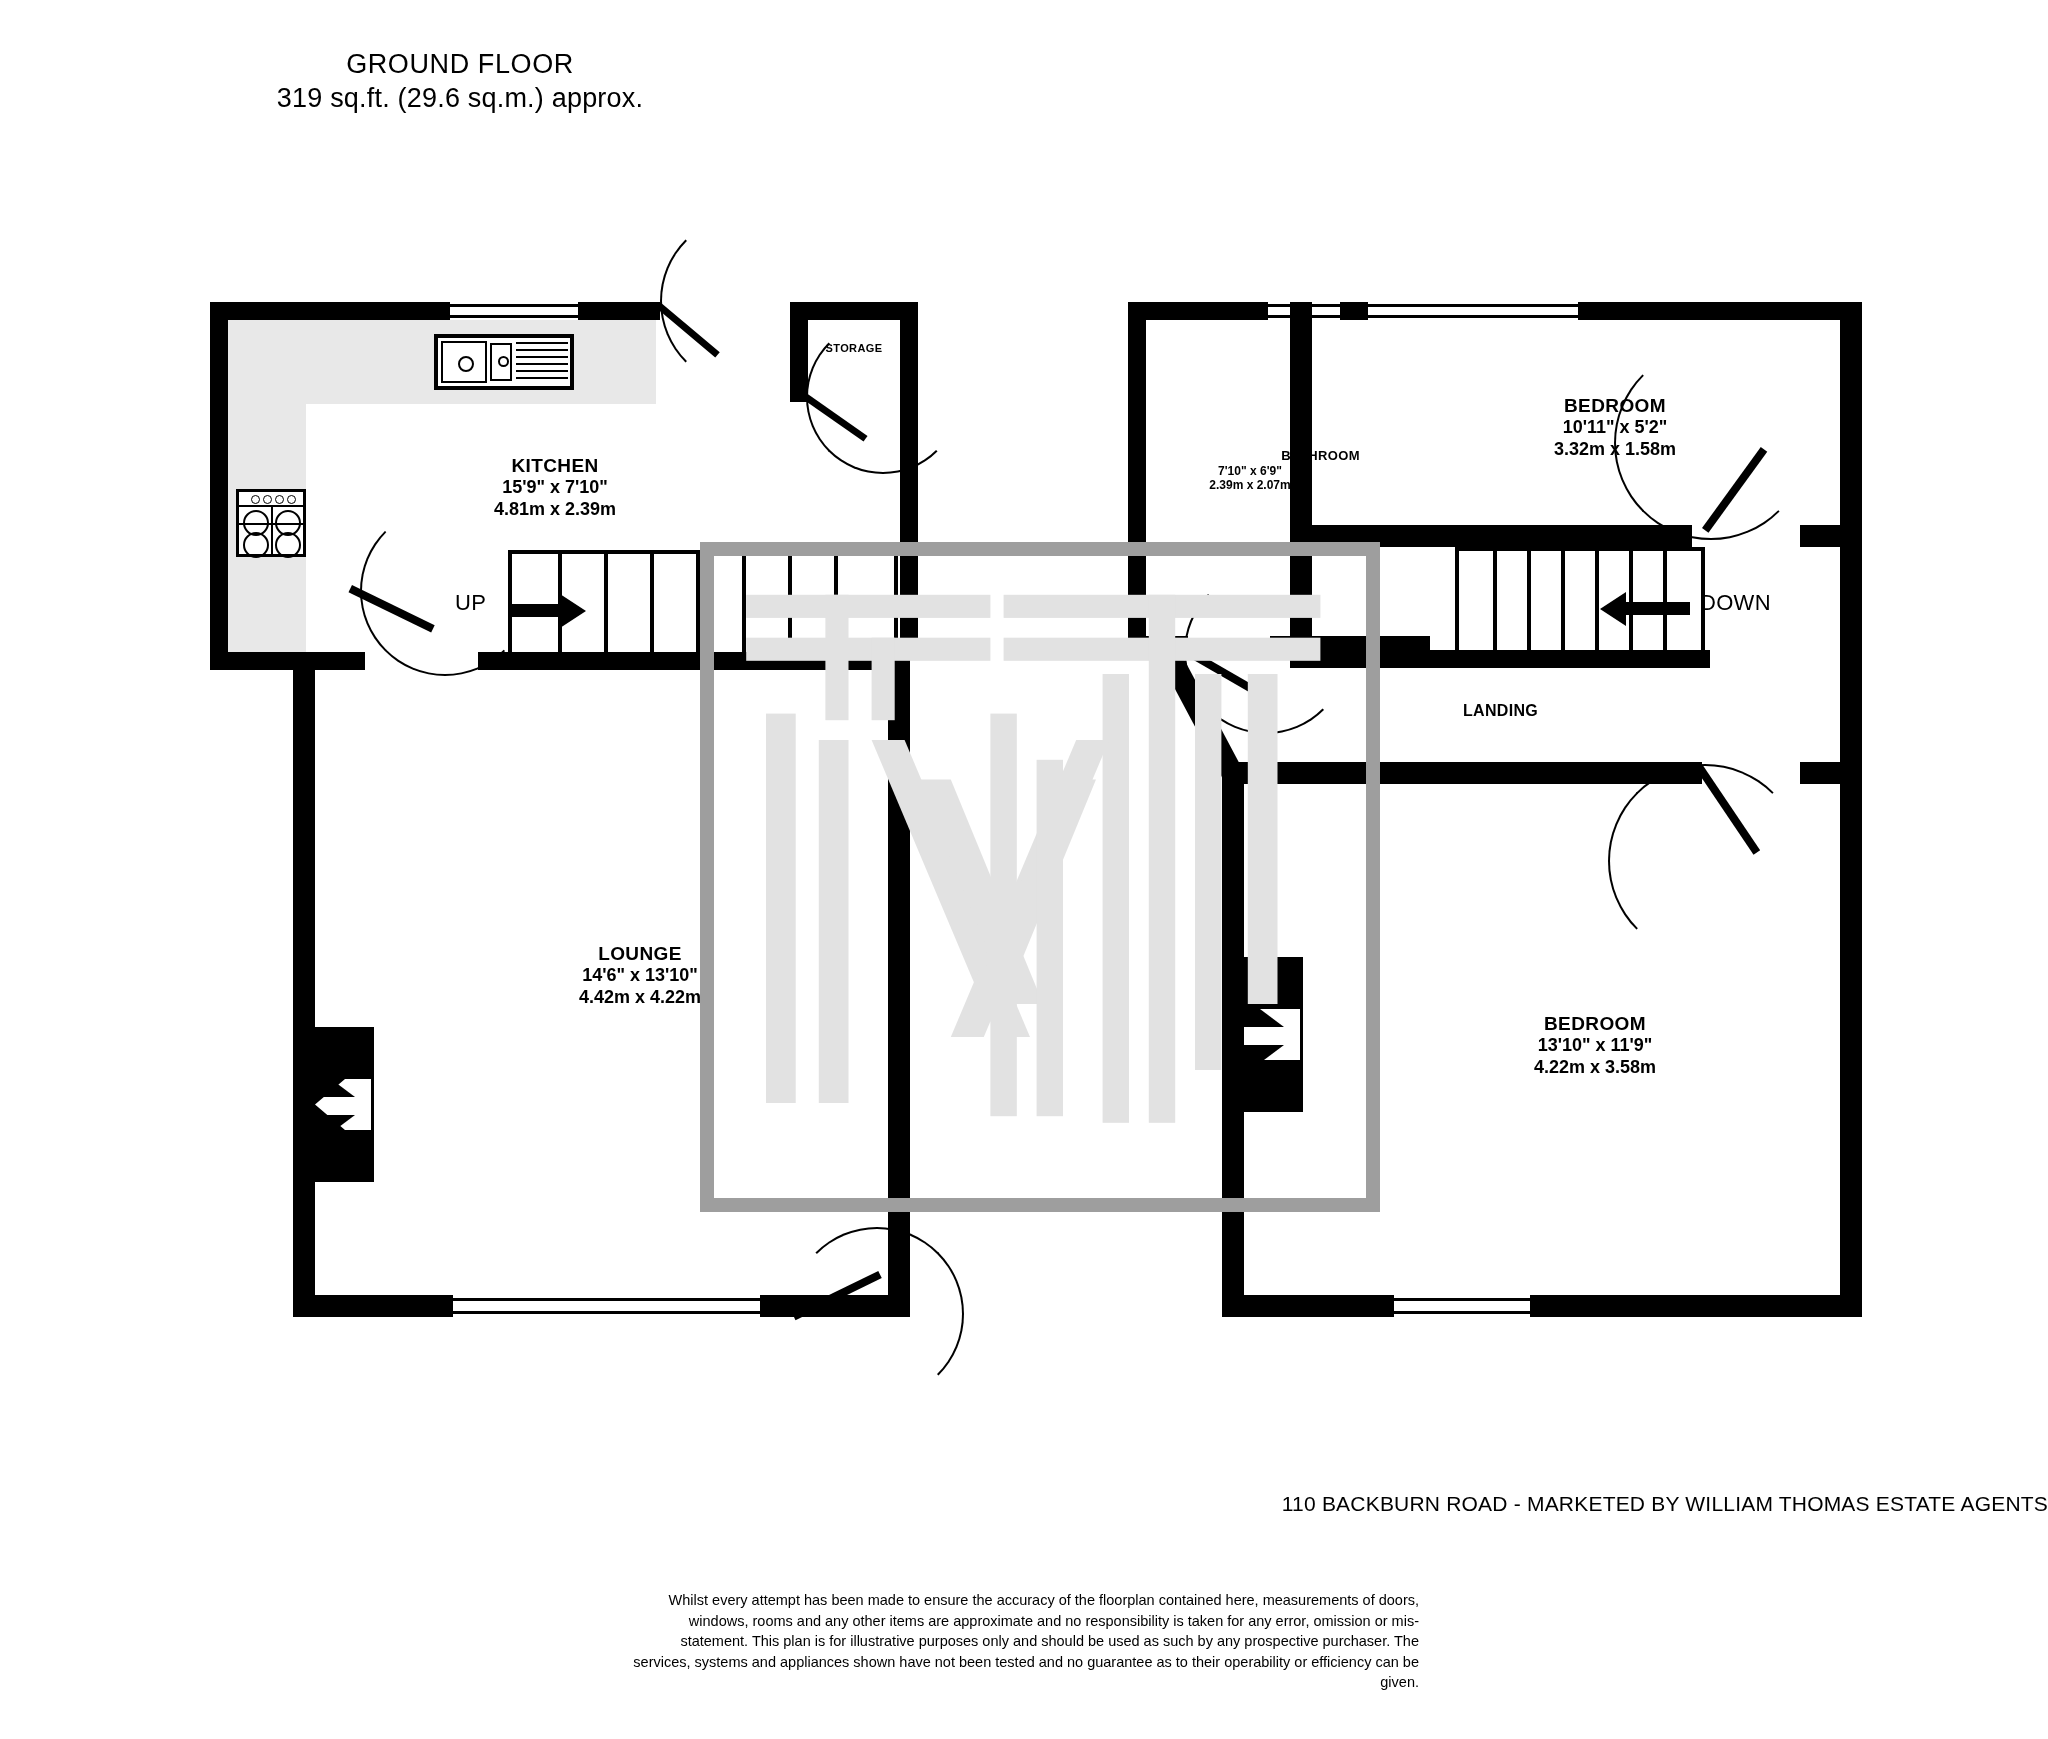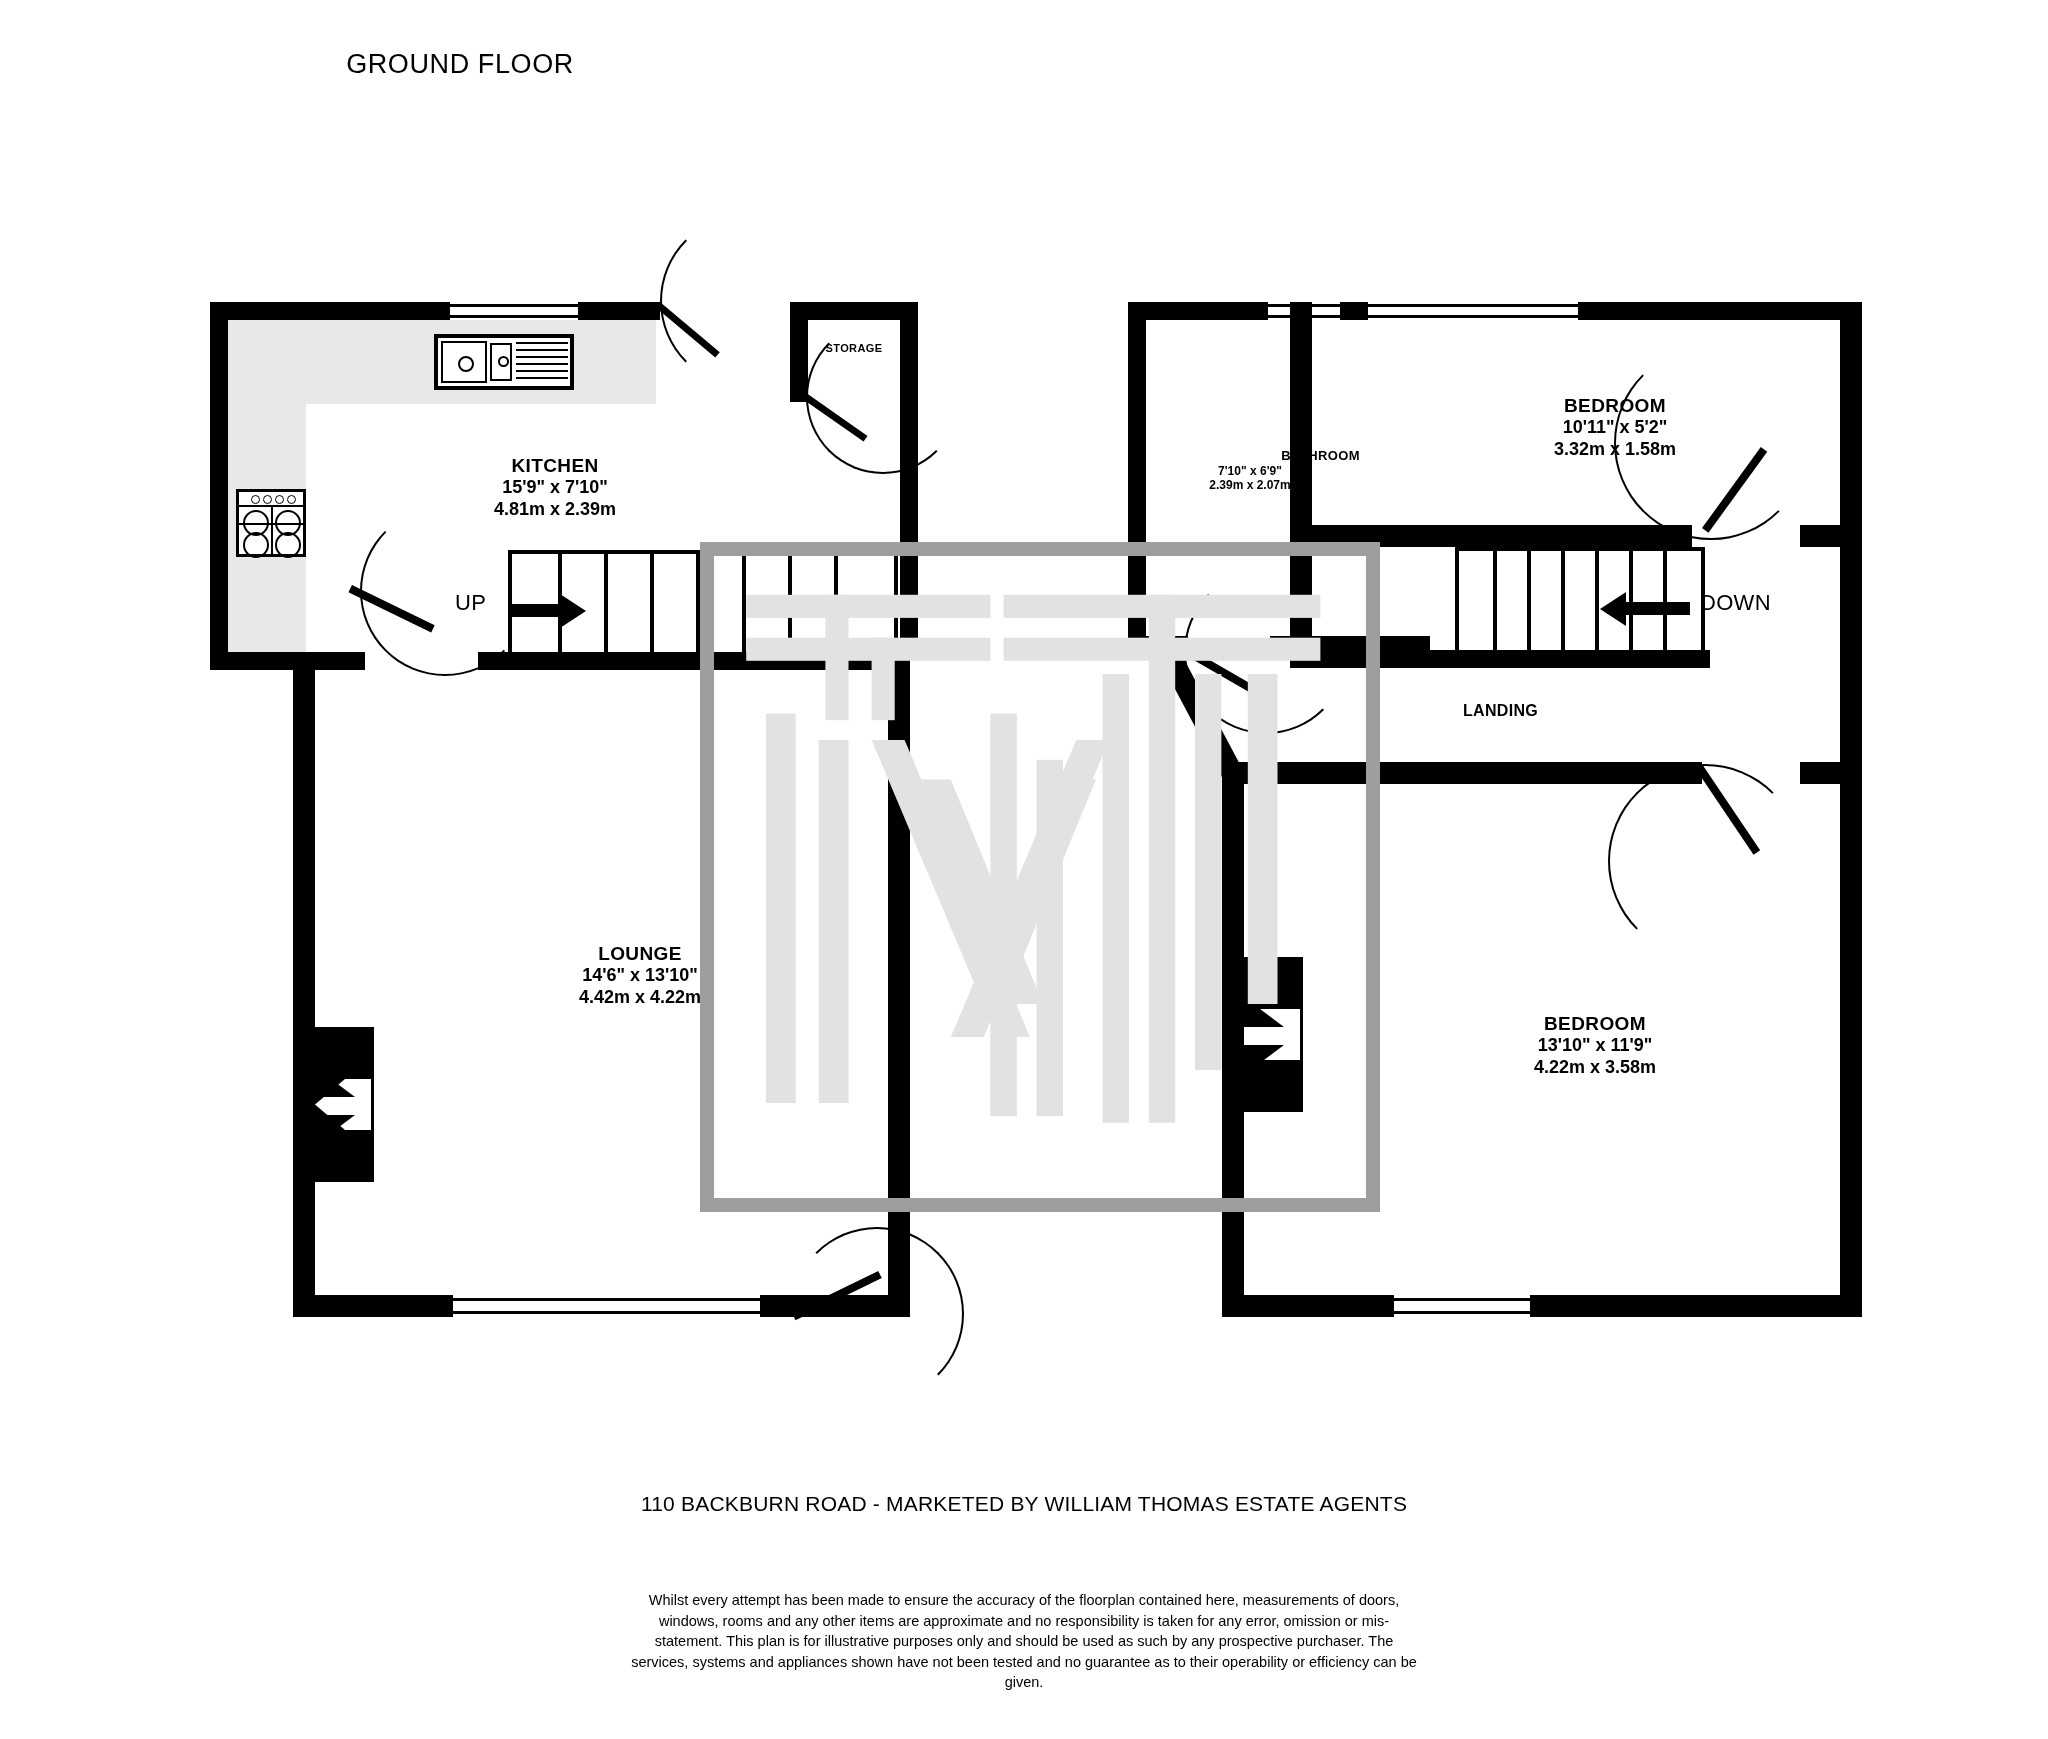--- a/index.html
+++ b/index.html
@@ -51,33 +51,34 @@
   
   .fire{position:absolute;}
 
   
   .wm{position:absolute;left:700px;top:540px;width:660px;height:660px;opacity:1;}
 
   
   .greyframe{position:absolute;border:14px solid #9e9e9e;box-sizing:border-box;background:transparent;}
 
   
-  .footer{position:absolute;left:0;right:0;text-align:center;}
+  .footer{position:absolute;left:0;right:0;text-align:right;}
   #f-title{top:1490px;font-size:21px;letter-spacing:.2px;}
   #f-total{top:1543px;font-size:22px;letter-spacing:.1px;}
   #f-disc{top:1588px;font-size:14.5px;line-height:1.42;}
   #f-made{top:1664px;font-size:15px;}
 </style>
 </head>
 <body>
 
 <div class="stage">
 
   <div class="floor-head" id="gf-head">
     <div class="t1">GROUND FLOOR</div>
+    <div class="t2">319 sq.ft. (29.6 sq.m.) approx.</div>
   </div>
 
 
   <div>
 
     <div class="room-fill" style="left:216px;top:312px;width:440px;height:350px;"></div>
     <div class="room-fill" style="left:216px;top:312px;width:440px;height:90px;"></div>
     <div class="white" style="left:306px;top:402px;width:352px;height:262px;"></div>
 
     <div class="wall" style="left:210px;top:300px;width:240px;height:18px;"></div>

